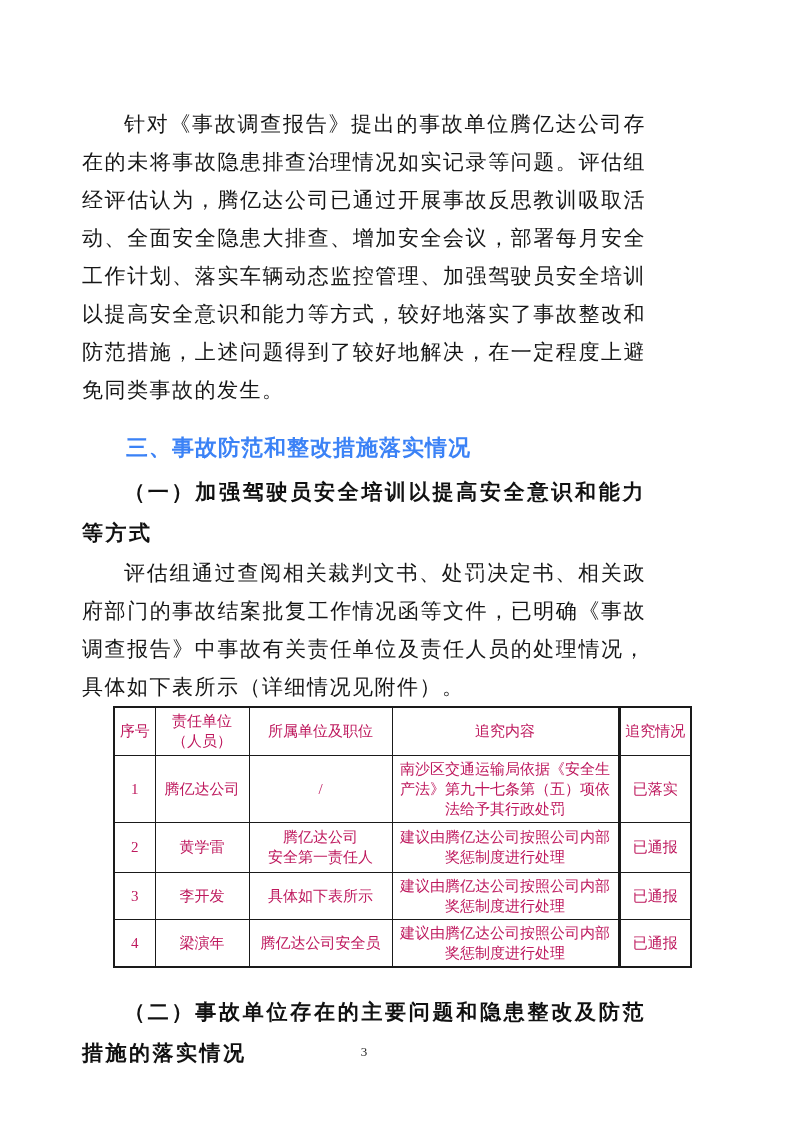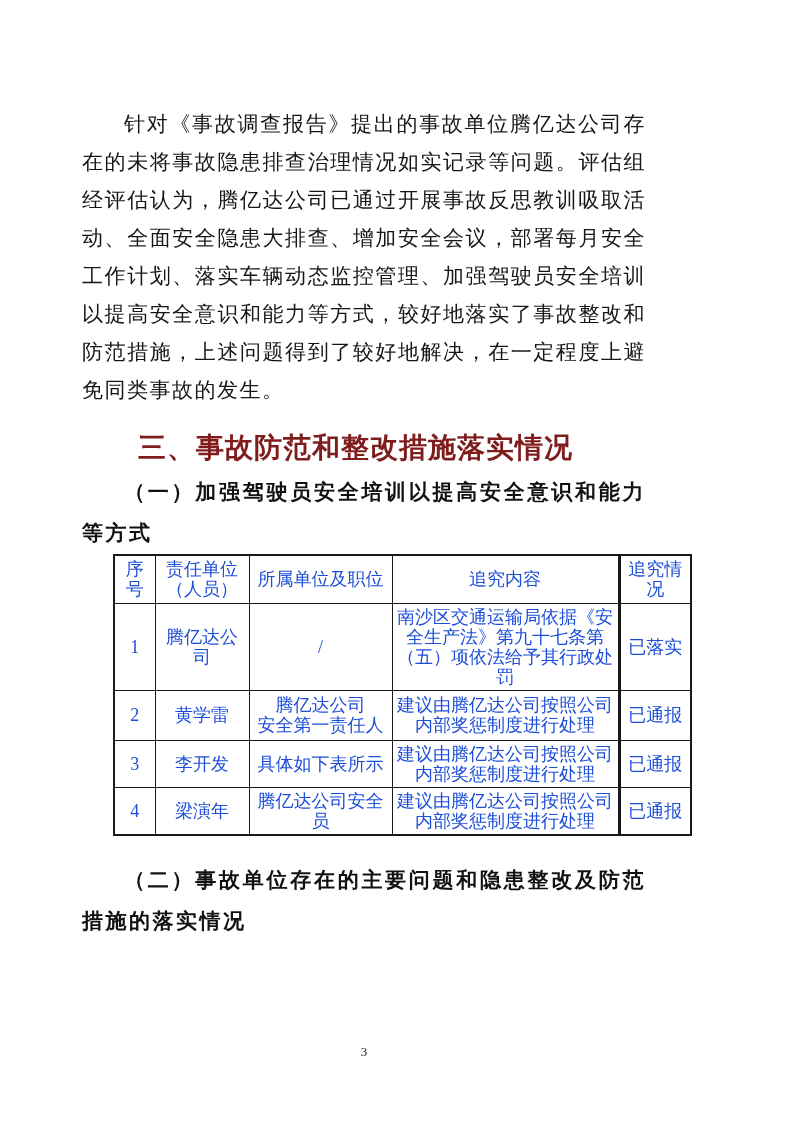--- a/index.html
+++ b/index.html
@@ -20,47 +20,47 @@
     font-size: 21px;
     line-height: 38px;
     letter-spacing: 1.5px;
     text-align: justify;
     text-indent: 2em;
     color: #161616;
   }
   .heading-1 {
     margin-top: 19px;
     font-family: "Liberation Sans", "DejaVu Sans", sans-serif;
-    font-size: 28px;
+    font-size: 22px;
     font-weight: bold;
     line-height: 40px;
     text-indent: 2em;
     letter-spacing: 1px;
-    color: #7f1d1d;
+    color: #3b82f6;
   }
   .heading-2 {
     font-size: 21px;
     font-weight: bold;
     line-height: 41px;
     letter-spacing: 2.5px;
     text-align: justify;
     text-indent: 2em;
     color: #111111;
   }
   .heading-2a { margin-top: 4px; }
   .heading-2b { margin-top: 24px; }
   .para-2 { margin-top: 0; }
   table.resp-table {
     margin-top: 0;
     width: 577px;
     margin-left: 31px;
     border-collapse: collapse;
     table-layout: fixed;
-    font-size: 18px;
-    color: #1d4ed8;
+    font-size: 15px;
+    color: #be185d;
   }
   table.resp-table th,
   table.resp-table td {
     border: 1px solid #1a1a1a;
     vertical-align: middle;
     text-align: center;
     font-weight: normal;
     line-height: 20px;
     padding: 3px 4px;
     white-space: pre-line;
@@ -94,20 +94,21 @@
 <body>
 
 <div class="page">
 
   <p class="body-para">针对《事故调查报告》提出的事故单位腾亿达公司存在的未将事故隐患排查治理情况如实记录等问题。评估组经评估认为，腾亿达公司已通过开展事故反思教训吸取活动、全面安全隐患大排查、增加安全会议，部署每月安全工作计划、落实车辆动态监控管理、加强驾驶员安全培训以提高安全意识和能力等方式，较好地落实了事故整改和防范措施，上述问题得到了较好地解决，在一定程度上避免同类事故的发生。</p>
 
   <div class="heading-1">三、事故防范和整改措施落实情况</div>
 
   <div class="heading-2 heading-2a">（一）加强驾驶员安全培训以提高安全意识和能力等方式</div>
 
+  <p class="body-para para-2">评估组通过查阅相关裁判文书、处罚决定书、相关政府部门的事故结案批复工作情况函等文件，已明确《事故调查报告》中事故有关责任单位及责任人员的处理情况，具体如下表所示（详细情况见附件）。</p>
 
   <table class="resp-table">
     <thead>
       <tr>
         <th class="col-no">序号</th>
         <th class="col-unit">责任单位
 （人员）</th>
         <th class="col-pos">所属单位及职位</th>
         <th class="col-content">追究内容</th>
         <th class="col-status">追究情况</th>

